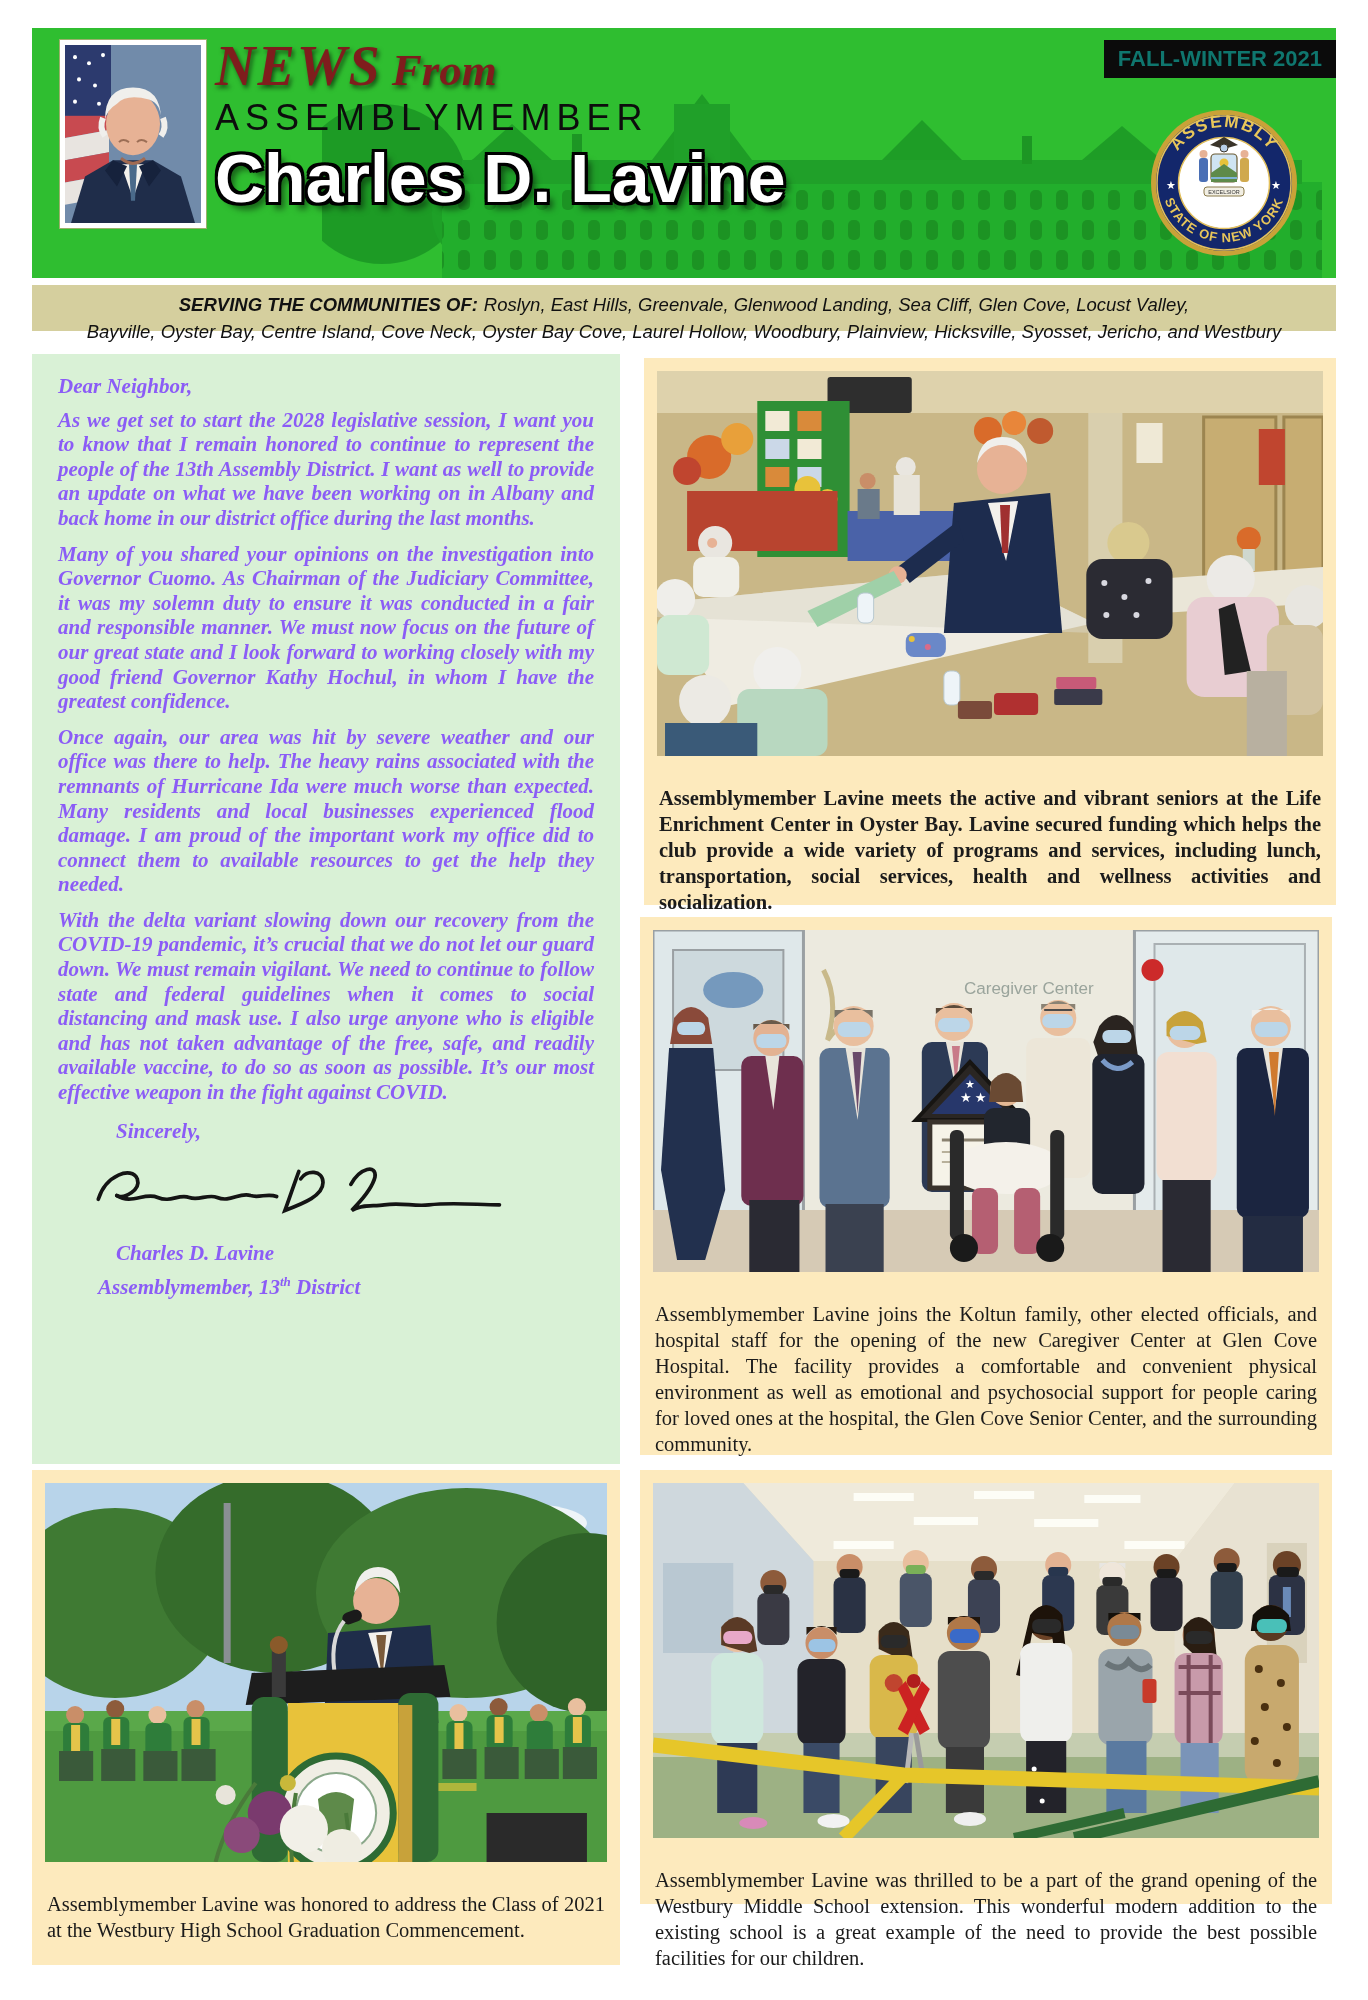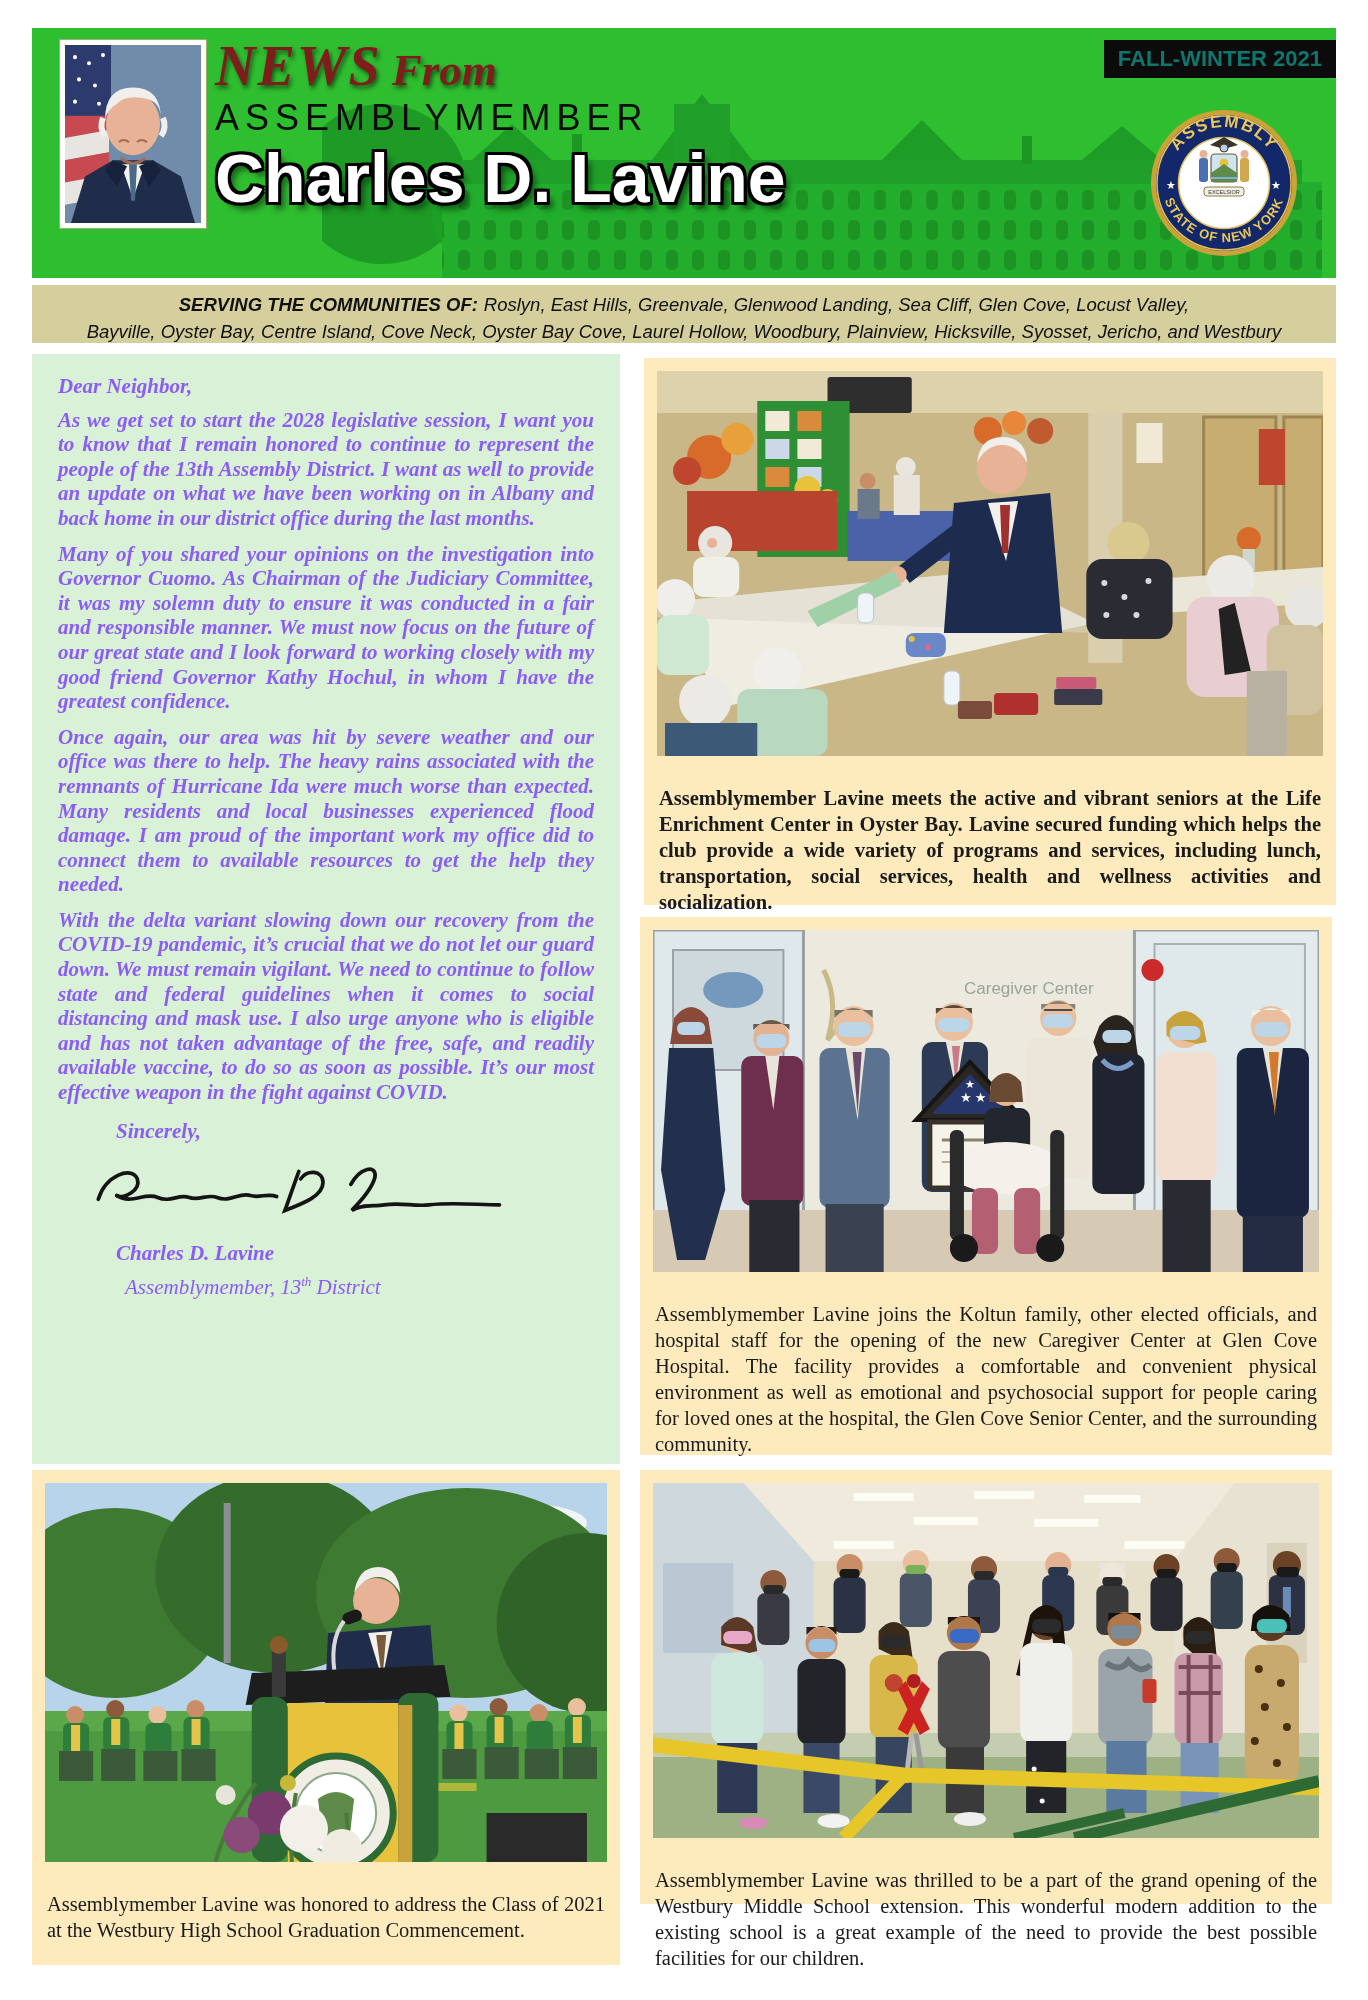--- a/index.html
+++ b/index.html
@@ -22,35 +22,35 @@
   .big-name{font-family:"Liberation Sans", sans-serif;font-weight:bold;color:#ffffff;font-size:68px;
             letter-spacing:0px;line-height:1;margin-top:8px;
             text-shadow:-3px -3px 0 #000,3px -3px 0 #000,-3px 3px 0 #000,3px 3px 0 #000,
                         -3px 0 0 #000,3px 0 0 #000,0 -3px 0 #000,0 3px 0 #000,6px 7px 6px rgba(0,0,0,.5);}
   .issue-badge{position:absolute;right:0;top:12px;height:38px;background:#0b0b0b;color:#0f766e;
                font-family:"Liberation Sans", sans-serif;font-weight:bold;font-size:22px;
                line-height:38px;padding:0 14px;}
   .seal{position:absolute;right:38px;top:81px;width:148px;height:148px;}
 
   
-  .communities{position:absolute;left:32px;top:285px;width:1304px;height:58px;background:#d5cf9e;
+  .communities{position:absolute;left:32px;top:285px;width:1304px;height:46px;background:#d5cf9e;
                font-family:"Liberation Sans", sans-serif;font-style:italic;color:#111;
                font-size:18.5px;text-align:center;line-height:1.45;padding-top:7px;box-sizing:border-box;}
   .communities b{font-weight:bold;margin-right:6px;}
 
   
   .letter{position:absolute;left:32px;top:354px;width:588px;height:1110px;background:#d9f1d6;
           box-sizing:border-box;padding:20px 26px;color:#8b5cf6;overflow:hidden;}
   .letter p{font-weight:bold;font-style:italic;font-size:21px;line-height:24.6px;
             text-align:justify;margin:0 0 11px 0;}
   .letter .salutation{text-align:left;margin-bottom:9px;}
   .letter .closing{text-align:left;margin:14px 0 4px 58px;}
   .sig{margin:4px 0 2px 24px;}
   .signer-name{font-weight:bold;font-style:italic;font-size:21px;margin:6px 0 8px 58px;}
-  .signer-title{font-weight:normal;font-style:italic;font-size:21px;margin-left:67px;}
+  .signer-title{font-weight:bold;font-style:italic;font-size:21px;margin-left:40px;}
   .signer-title sup{font-size:13px;}
 
   
   .card{position:absolute;background:#fdeabd;}
   .card .photo{margin:13px 13px 0 13px;overflow:hidden;}
   .card .photo svg{display:block;width:100%;height:100%;}
   .card .caption{font-size:20.5px;line-height:26px;color:#1b1b1b;text-align:justify;
                  padding:8px 15px 0 15px;}
   .card1{left:644px;top:358px;width:692px;height:547px;font-weight:bold;}
   .card1 .photo{height:385px;}

